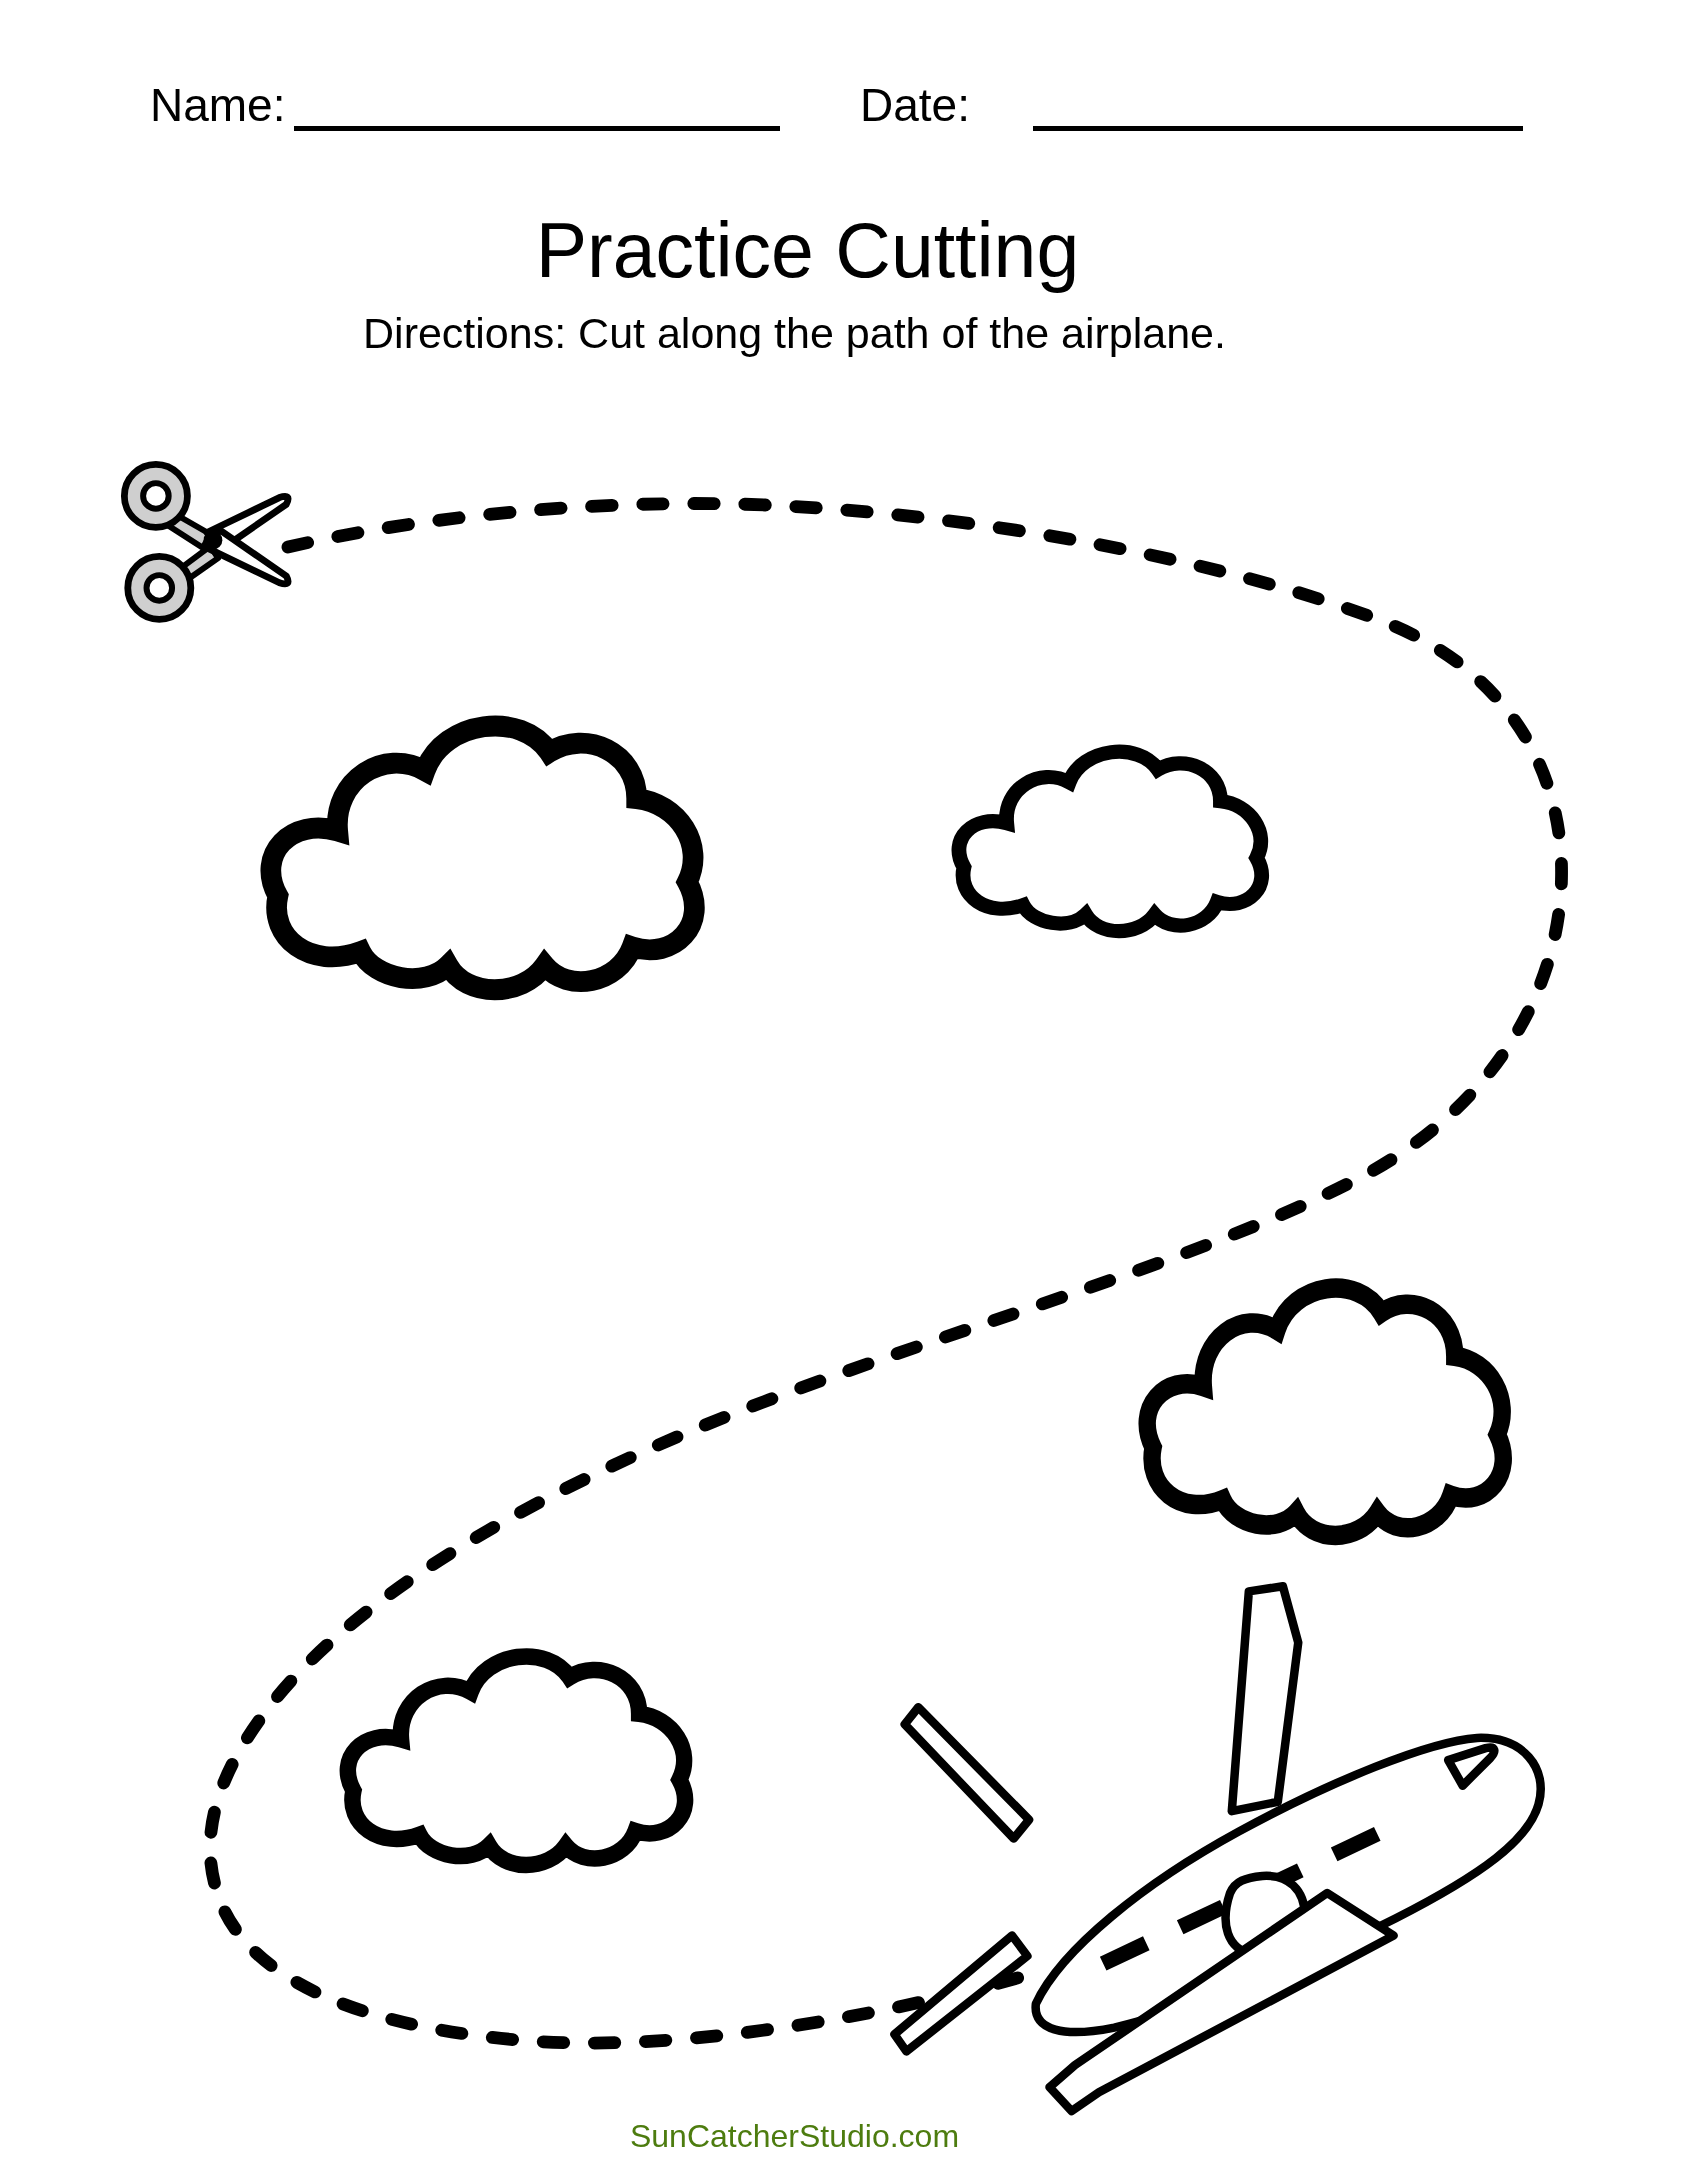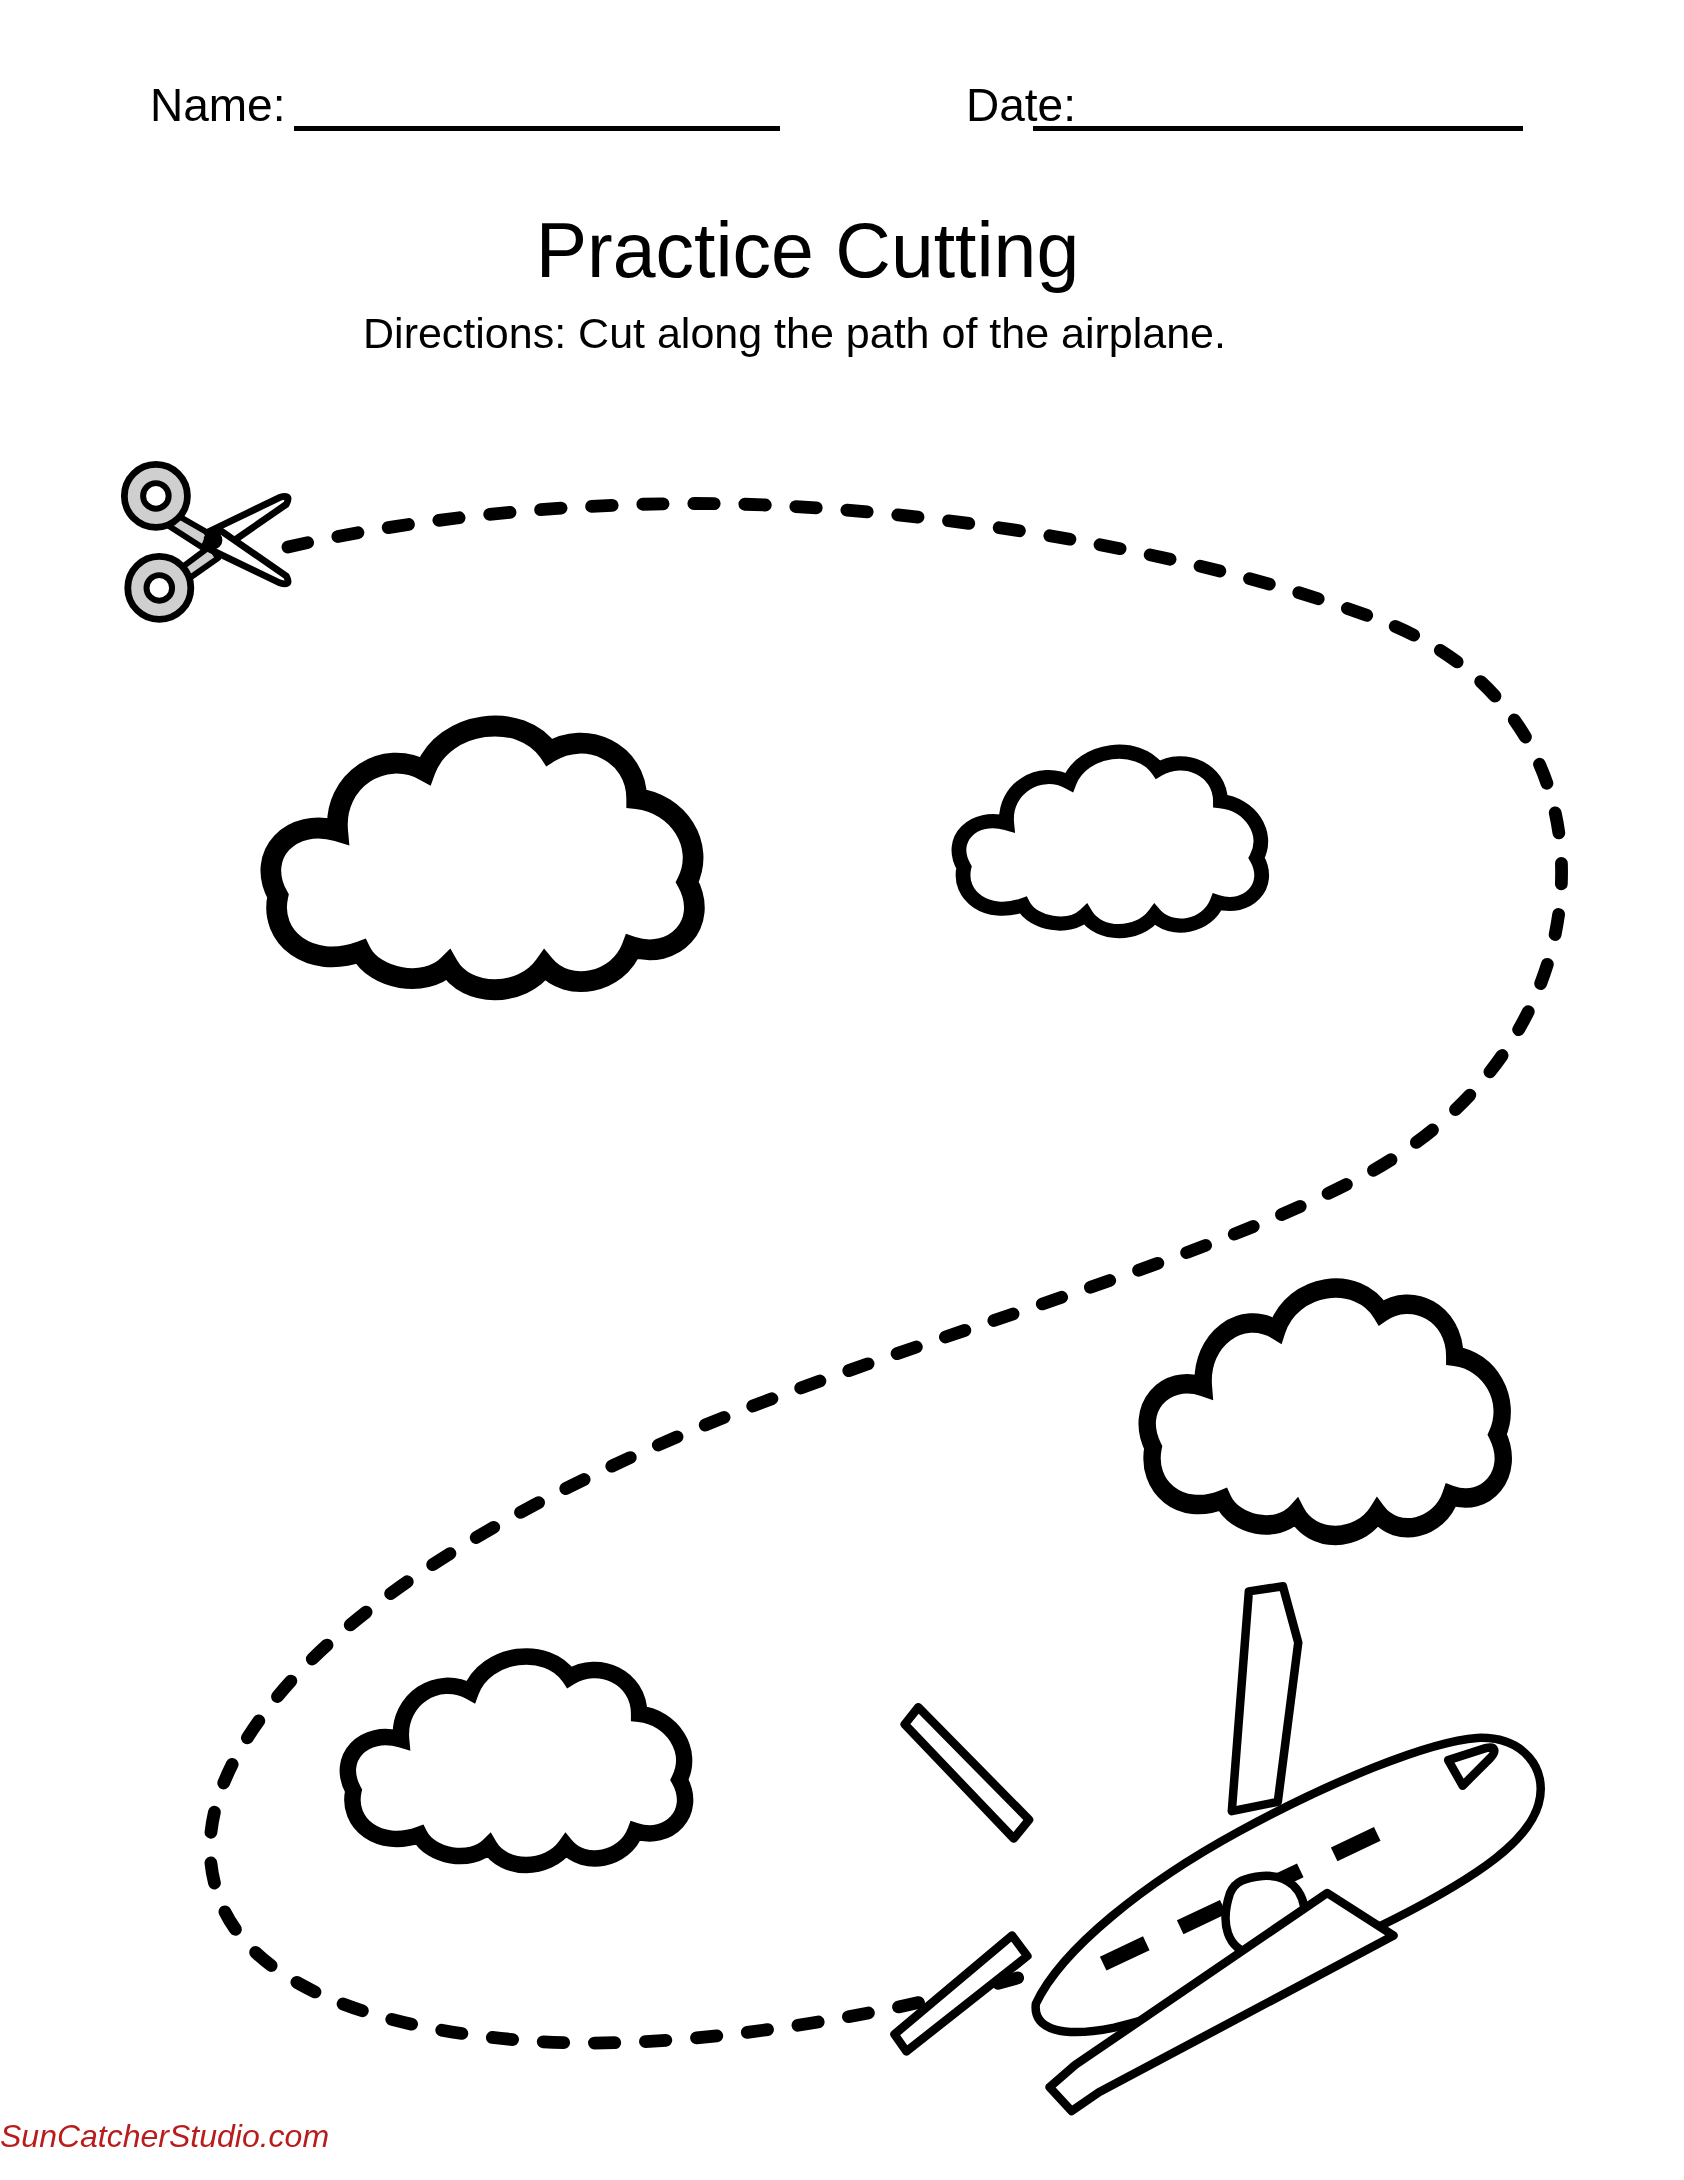--- a/index.html
+++ b/index.html
@@ -18,21 +18,21 @@
   }
   .field-label {
     position: absolute;
     top: 82px;
     font-size: 46px;
     line-height: 1;
     color: #000000;
     white-space: nowrap;
   }
   .name-label { left: 150px; }
-  .date-label { left: 966px; }
+  .date-label { left: 860px; }
   .blank-line {
     position: absolute;
     top: 99px;
     height: 27px;
     border-bottom: 5.1px solid #000000;
   }
   .name-line { left: 294px; width: 486px; }
   .date-line { left: 1033px; width: 490px; }
   .page-title {
     position: absolute;
@@ -63,23 +63,23 @@
     left: 0;
     top: 0;
     width: 1685px;
     height: 2181px;
   }
   .footer {
     position: absolute;
     top: 2118px;
     left: 0;
     right: 0;
+    text-align: center;
     font-size: 32px;
-    color: #b91c1c;
-    font-style: italic;
+    color: #4d7c0f;
   }
 </style>
 </head>
 <body>
 
 <div class="sheet">
 
   <span class="field-label name-label">Name:</span>
   <div class="blank-line name-line"></div>
   <span class="field-label date-label">Date:</span>

